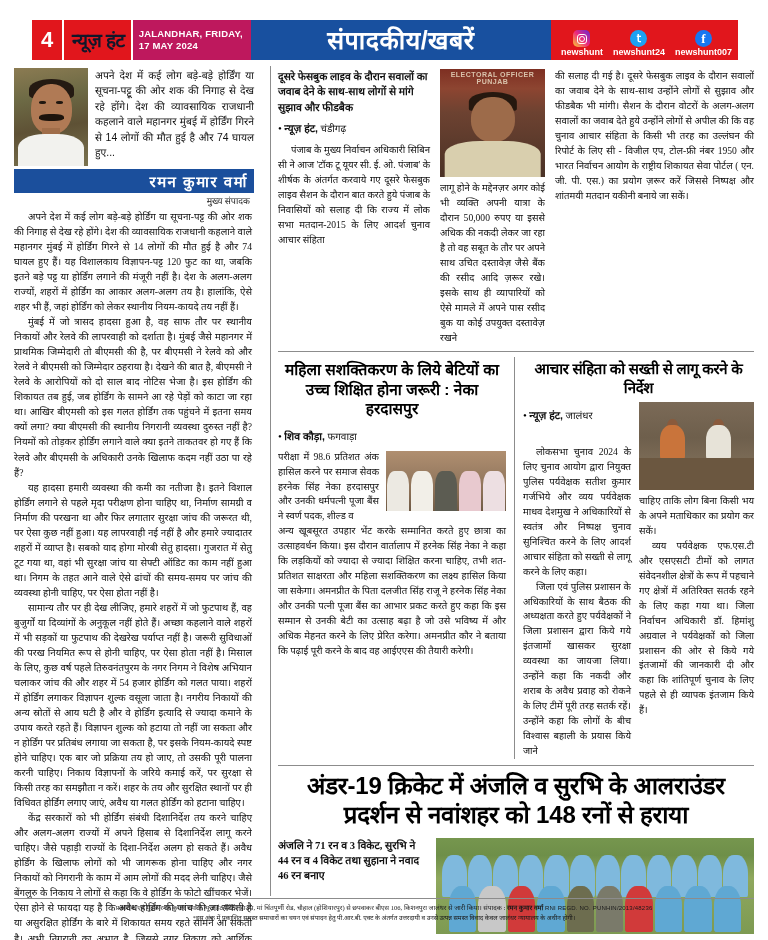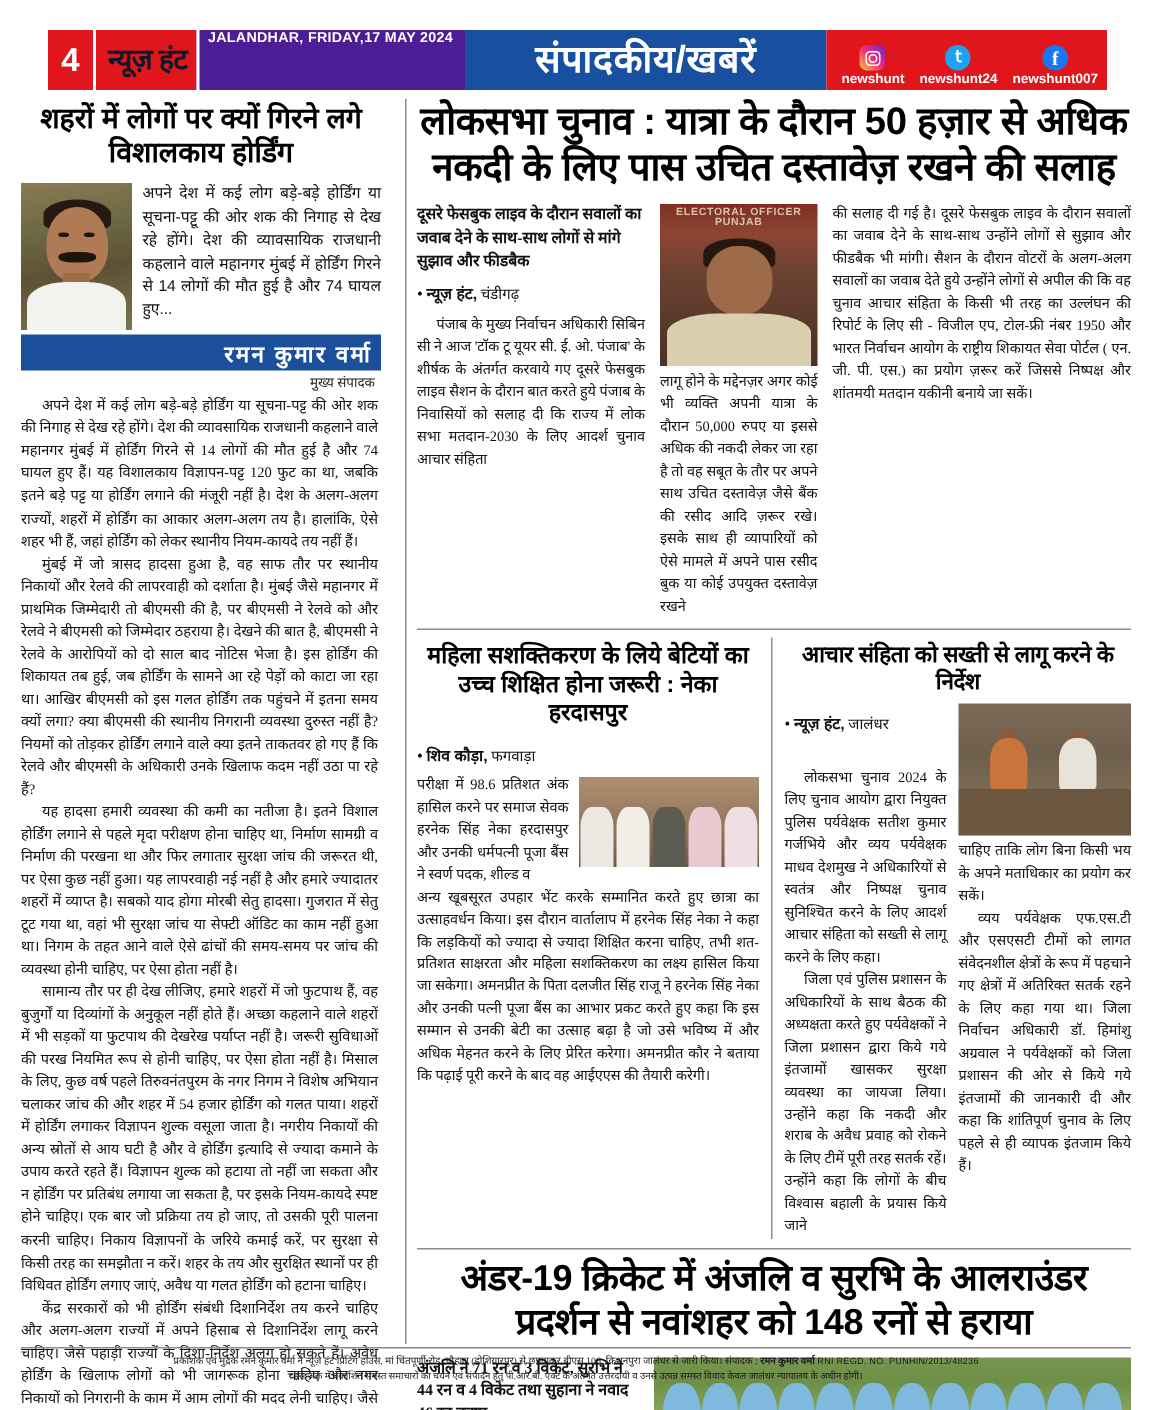--- a/index.html
+++ b/index.html
@@ -41,22 +41,22 @@
   .mh-brand {
     color: #0f172a;
     font-family: "Liberation Sans", sans-serif;
     font-weight: bold;
     font-size: 19px;
     letter-spacing: -0.5px;
     line-height: 1;
     white-space: nowrap;
   }
   .mh-datebox {
-    background: #4c1d95;
-    display: flex; flex-direction: row; justify-content: center;
+    background: #be185d;
+    display: flex; flex-direction: column; justify-content: center;
     padding: 0 8px 0 6px;
     border-left: 2px solid #ffffff;
   }
   .mh-date-l1, .mh-date-l2 {
     color: #ffffff;
     font-family: "Liberation Sans", sans-serif;
     font-weight: bold;
     font-size: 9.5px;
     letter-spacing: 0.2px;
     line-height: 1.25;
@@ -408,21 +408,20 @@
         <div class="soc-label">newshunt007</div>
       </div>
     </div>
   </div>
 
   <div class="body-grid">
 
     <div class="vdiv vdiv-1"></div>
 
     <div class="col-left">
-      <div class="hl-major left-headline">शहरों में लोगों पर क्यों गिरने लगे विशालकाय होर्डिंग</div>
 
       <div class="ed-top">
         <div class="ed-photo">
           <div class="hair"></div>
             <div class="face"></div>
           <div class="eyeL"></div>
             <div class="eyeR"></div>
           <div class="mous"></div>
             <div class="neck"></div>
             <div class="shirt"></div>
@@ -440,32 +439,31 @@
         <p>मुंबई में जो त्रासद हादसा हुआ है, वह साफ तौर पर स्थानीय निकायों और रेलवे की लापरवाही को दर्शाता है। मुंबई जैसे महानगर में प्राथमिक जिम्मेदारी तो बीएमसी की है, पर बीएमसी ने रेलवे को और रेलवे ने बीएमसी को जिम्मेदार ठहराया है। देखने की बात है, बीएमसी ने रेलवे के आरोपियों को दो साल बाद नोटिस भेजा है। इस होर्डिंग की शिकायत तब हुई, जब होर्डिंग के सामने आ रहे पेड़ों को काटा जा रहा था। आखिर बीएमसी को इस गलत होर्डिंग तक पहुंचने में इतना समय क्यों लगा? क्या बीएमसी की स्थानीय निगरानी व्यवस्था दुरुस्त नहीं है? नियमों को तोड़कर होर्डिंग लगाने वाले क्या इतने ताकतवर हो गए हैं कि रेलवे और बीएमसी के अधिकारी उनके खिलाफ कदम नहीं उठा पा रहे हैं?</p>
         <p>यह हादसा हमारी व्यवस्था की कमी का नतीजा है। इतने विशाल होर्डिंग लगाने से पहले मृदा परीक्षण होना चाहिए था, निर्माण सामग्री व निर्माण की परखना था और फिर लगातार सुरक्षा जांच की जरूरत थी, पर ऐसा कुछ नहीं हुआ। यह लापरवाही नई नहीं है और हमारे ज्यादातर शहरों में व्याप्त है। सबको याद होगा मोरबी सेतु हादसा। गुजरात में सेतु टूट गया था, वहां भी सुरक्षा जांच या सेफ्टी ऑडिट का काम नहीं हुआ था। निगम के तहत आने वाले ऐसे ढांचों की समय-समय पर जांच की व्यवस्था होनी चाहिए, पर ऐसा होता नहीं है।</p>
         <p>सामान्य तौर पर ही देख लीजिए, हमारे शहरों में जो फुटपाथ हैं, वह बुजुर्गों या दिव्यांगों के अनुकूल नहीं होते हैं। अच्छा कहलाने वाले शहरों में भी सड़कों या फुटपाथ की देखरेख पर्याप्त नहीं है। जरूरी सुविधाओं की परख नियमित रूप से होनी चाहिए, पर ऐसा होता नहीं है। मिसाल के लिए, कुछ वर्ष पहले तिरुवनंतपुरम के नगर निगम ने विशेष अभियान चलाकर जांच की और शहर में 54 हजार होर्डिंग को गलत पाया। शहरों में होर्डिंग लगाकर विज्ञापन शुल्क वसूला जाता है। नगरीय निकायों की अन्य स्रोतों से आय घटी है और वे होर्डिंग इत्यादि से ज्यादा कमाने के उपाय करते रहते हैं। विज्ञापन शुल्क को हटाया तो नहीं जा सकता और न होर्डिंग पर प्रतिबंध लगाया जा सकता है, पर इसके नियम-कायदे स्पष्ट होने चाहिए। एक बार जो प्रक्रिया तय हो जाए, तो उसकी पूरी पालना करनी चाहिए। निकाय विज्ञापनों के जरिये कमाई करें, पर सुरक्षा से किसी तरह का समझौता न करें। शहर के तय और सुरक्षित स्थानों पर ही विधिवत होर्डिंग लगाए जाएं, अवैध या गलत होर्डिंग को हटाना चाहिए।</p>
         <p>केंद्र सरकारों को भी होर्डिंग संबंधी दिशानिर्देश तय करने चाहिए और अलग-अलग राज्यों में अपने हिसाब से दिशानिर्देश लागू करने चाहिए। जैसे पहाड़ी राज्यों के दिशा-निर्देश अलग हो सकते हैं। अवैध होर्डिंग के खिलाफ लोगों को भी जागरूक होना चाहिए और नगर निकायों को निगरानी के काम में आम लोगों की मदद लेनी चाहिए। जैसे बेंगलुरु के निकाय ने लोगों से कहा कि वे होर्डिंग के फोटो खींचकर भेजें। ऐसा होने से फायदा यह है कि अवैध होर्डिंग की जांच की जा सकती है या असुरक्षित होर्डिंग के बारे में शिकायत समय रहते सामने आ सकती है। अभी निगरानी का अभाव है, जिससे नगर निकाय को आर्थिक नुकसान के साथ ही आम लोगों को भी परेशानी होती है। अभी मुंबई में क्या हुआ, आम लोगों पर ही मुसीबत टूट पड़ी। आम लोग अगर सजग होते, तो यह नौबत ही नहीं आती। लोग अगर चाहें, तो मिलकर कहीं से भी असुरक्षित या अवैध होर्डिंग को हटवा सकते हैं। शहरों में विशालकाय होर्डिंग की संख्या बढ़ती चली जा रही है, अत: अपने स्तर पर शहरों के नीति नियंताओं को नियम-कायदे बना लेने चाहिए। श्रेष्ठ तरीका ऐसा होना चाहिए कि निकायों को कमाई भी हो और शहरवासियों की सुरक्षा भी सुनिश्चित हो।</p>
       </div>
     </div>
 
     <div class="col-right">
 
       <div class="blk">
-        <div class="hl-major center-headline">लोकसभा चुनाव : यात्रा के दौरान 50 हज़ार से अधिक नकदी के लिए पास उचित दस्तावेज़ रखने की सलाह</div>
 
         <div style="display:flex; gap:10px; margin-top:3px;">
           <div style="width:152px; flex:0 0 152px;">
             <div class="kicker">दूसरे फेसबुक लाइव के दौरान सवालों का जवाब देने के साथ-साथ लोगों से मांगे सुझाव और फीडबैक</div>
             <div class="dateline">
               <span class="dot">•</span>
               <b>न्यूज़ हंट,</b>
               <span>चंडीगढ़</span>
             </div>
             <div class="txt" style="margin-top:8px;">
-              <p>पंजाब के मुख्य निर्वाचन अधिकारी सिबिन सी ने आज 'टॉक टू यूयर सी. ई. ओ. पंजाब' के शीर्षक के अंतर्गत करवाये गए दूसरे फेसबुक लाइव सैशन के दौरान बात करते हुये पंजाब के निवासियों को सलाह दी कि राज्य में लोक सभा मतदान-2030 के लिए आदर्श चुनाव आचार संहिता</p>
+              <p>पंजाब के मुख्य निर्वाचन अधिकारी सिबिन सी ने आज 'टॉक टू यूयर सी. ई. ओ. पंजाब' के शीर्षक के अंतर्गत करवाये गए दूसरे फेसबुक लाइव सैशन के दौरान बात करते हुये पंजाब के निवासियों को सलाह दी कि राज्य में लोक सभा मतदान-2015 के लिए आदर्श चुनाव आचार संहिता</p>
             </div>
           </div>
           <div style="width:105px; flex:0 0 105px;">
             <div class="ph ph-ceo" style="width:105px;height:108px;">
               <div class="banner">ELECTORAL OFFICER PUNJAB</div>
               <div class="hair2"></div>
                 <div class="face2"></div>
                 <div class="shirt2"></div>
             </div>
             <div class="txt" style="margin-top:4px;">

